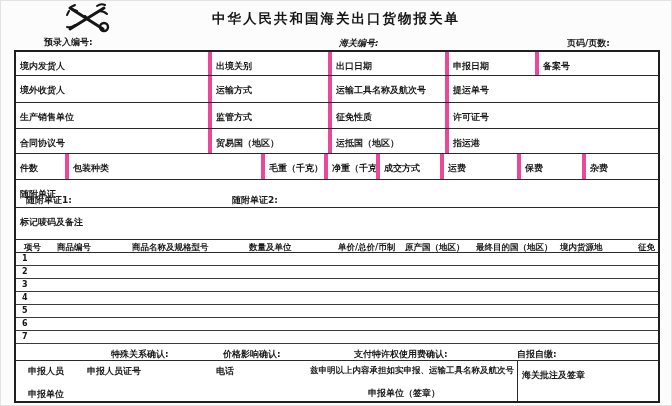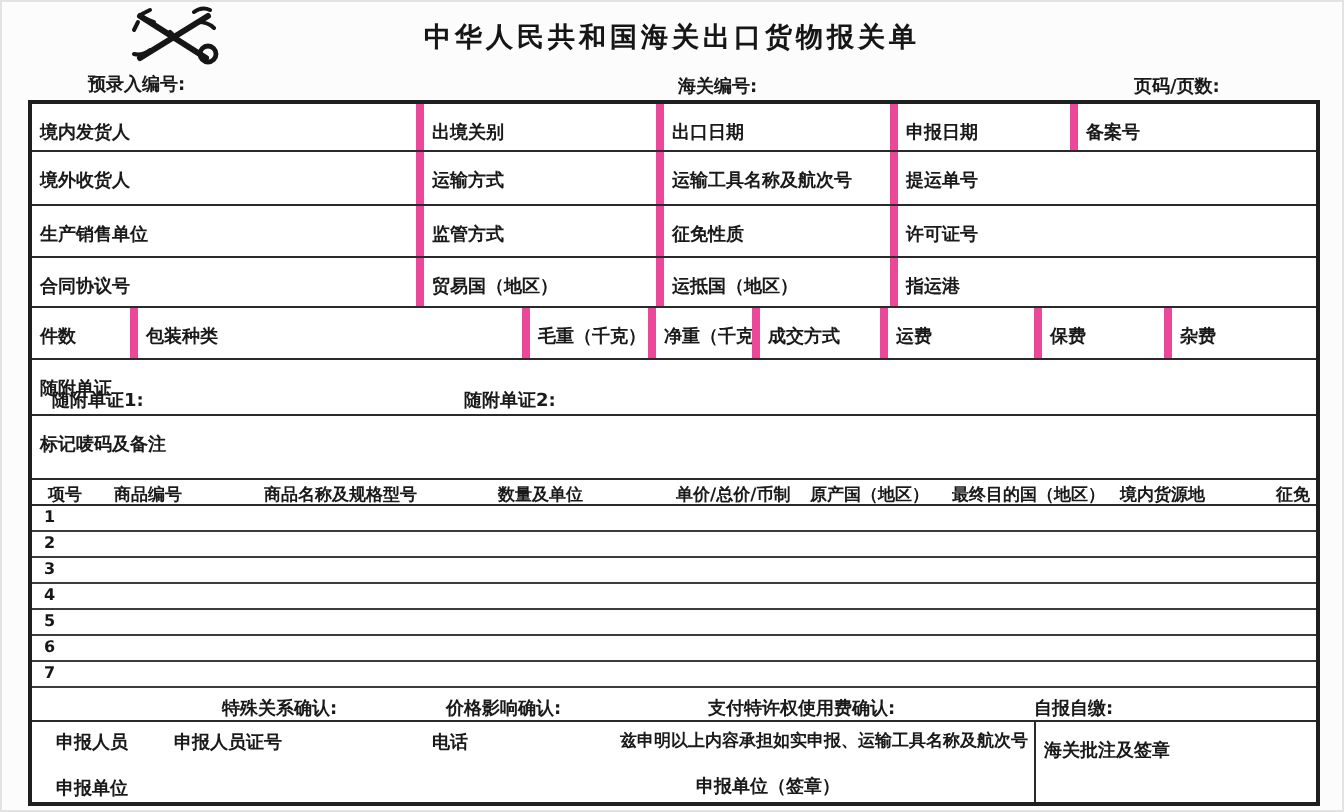--- a/index.html
+++ b/index.html
@@ -14,21 +14,21 @@
     color: #161616;
   }
   .lbl { font-weight: bold; font-size: 9px; white-space: nowrap; color:#1a1a1a; }
   .masthead-title {
     position: absolute; top: 9px; left: 0; right: 0;
     text-align: center;
     font-size: 13.5px; font-weight: bold; letter-spacing: 2px;
   }
   .logo { position: absolute; left: 62px; top: 2px; }
   .sub-pre   { position: absolute; left: 43px;  top: 35px; }
-  .sub-cust  { position: absolute; left: 338px; top: 36px; }
+  .sub-cust  { position: absolute; left: 338px; top: 36px; font-style: italic; }
   .sub-page  { position: absolute; left: 566px; top: 36px; text-align: right; }
 
   .form {
     position: absolute; left: 13px; top: 49px;
     width: 646px; height: 353px;
     border: 2px solid #1f1f1f;
     background: #ffffff;
     display: flex; flex-direction: column;
   }
   .frow { display: flex; border-bottom: 1px solid #2a2a2a; flex-shrink: 0; }
@@ -60,21 +60,21 @@
   .cf0{left:95px}.cf1{left:207px}.cf2{left:338px}.cf3{left:501px}
 
   .bottom { display: flex; flex: 1; }
   .bottom-left { flex: 1; position: relative; }
   .bottom-left .lbl { position: absolute; }
   .bl-declarant   { left: 12px;  top: 4px; }
   .bl-cert        { left: 71px;  top: 4px; }
   .bl-phone       { left: 188px; top: 4px; padding-left: 12px; }
   .bl-statement   { left: 294px; top: 4px; font-size: 8.5px; }
   .bl-unit        { left: 12px;  top: 27px; }
-  .bl-unit-seal   { left: 332px; top: 26px; font-family: Liberation Serif, serif; }
+  .bl-unit-seal   { left: 352px; top: 26px; font-family: Liberation Serif, serif; }
   .customs-box {
     width: 141px; border-left: 1px solid #2a2a2a;
     padding: 2px 0 0 4px;
   }
 </style>
 </head>
 <body>
 
 <div class="page">
 

